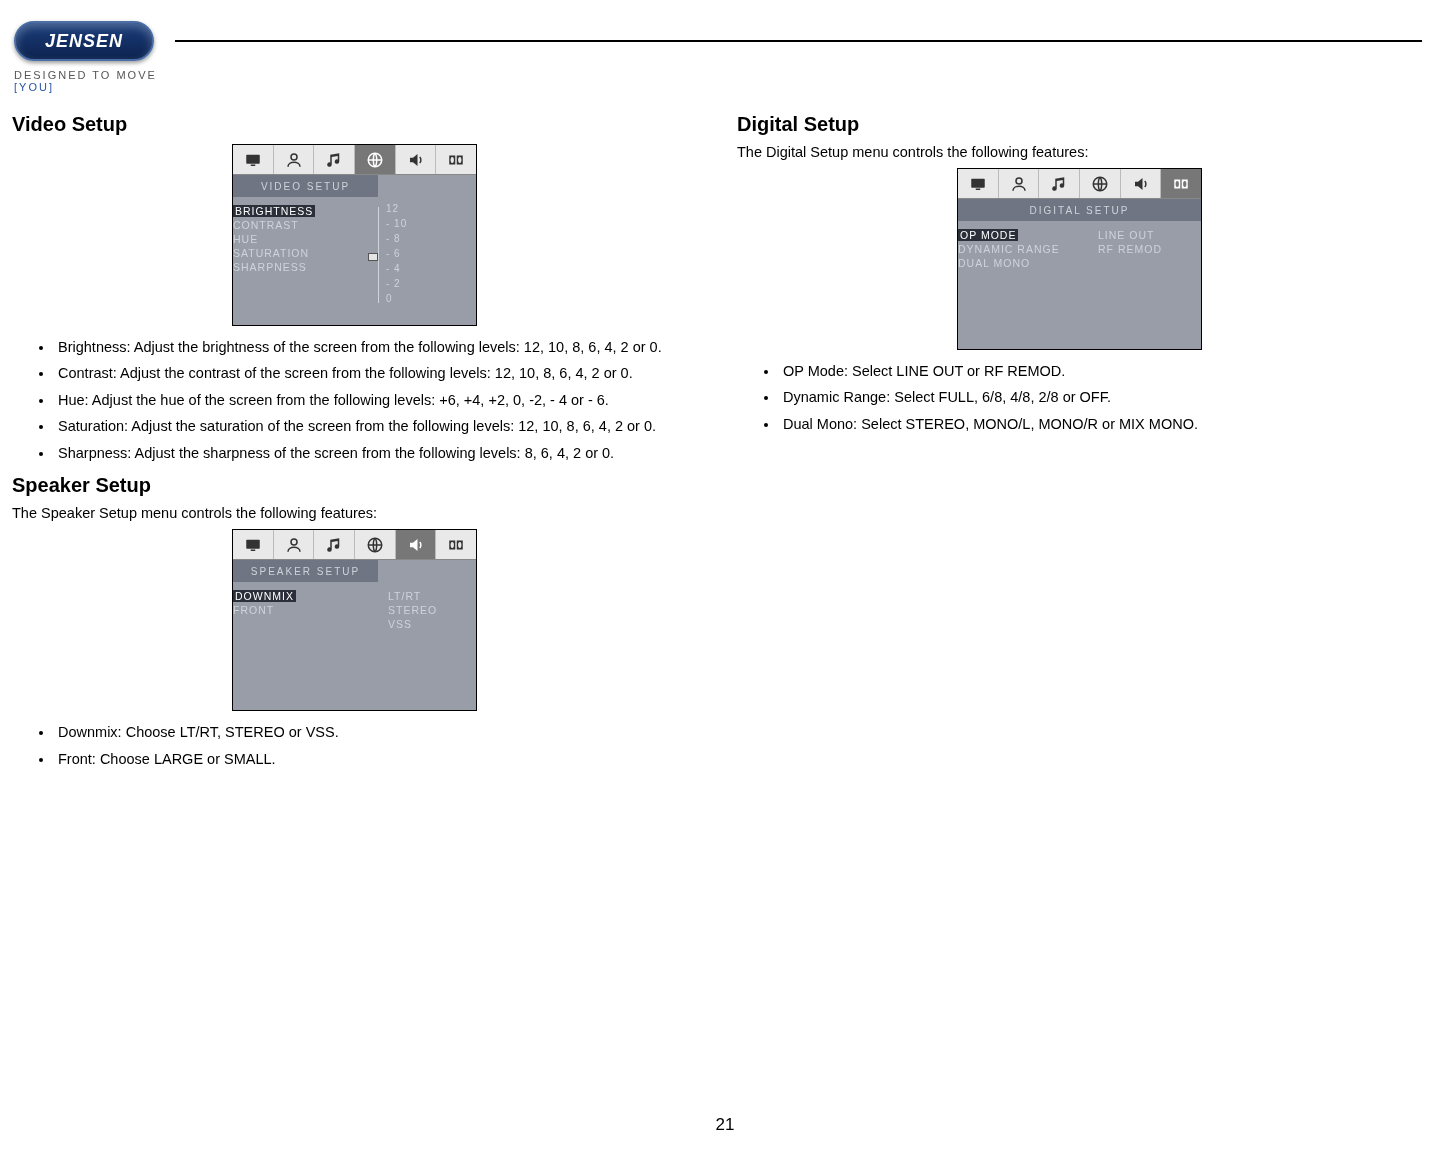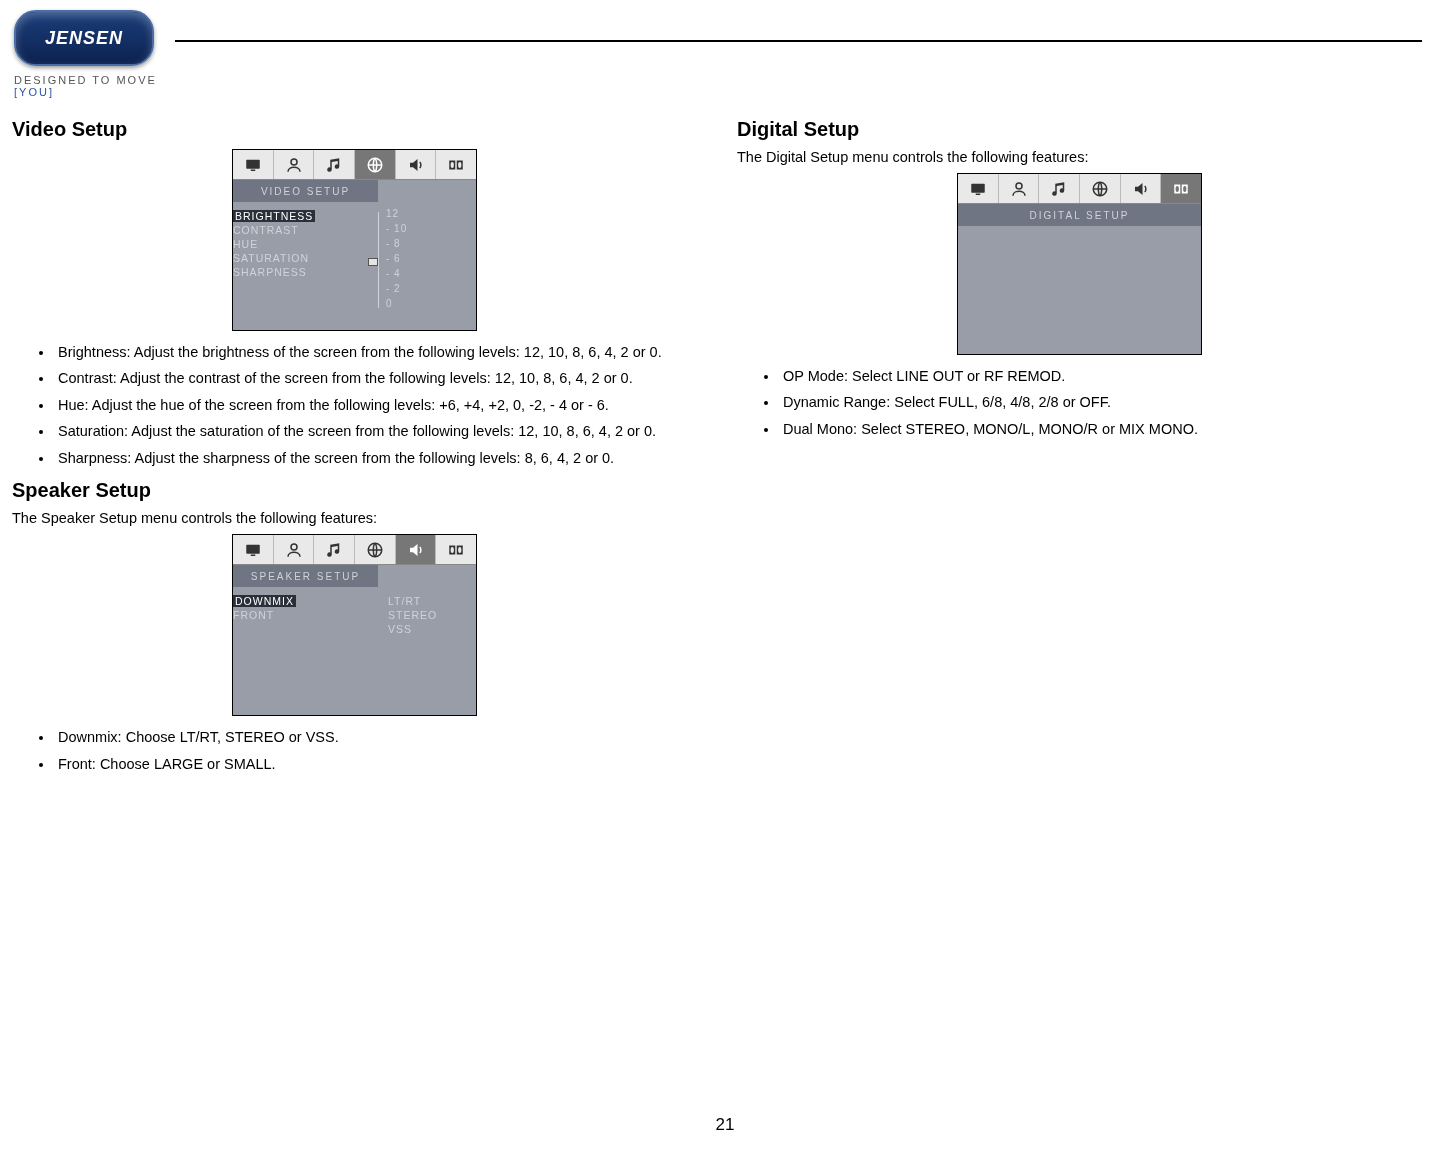--- a/index.html
+++ b/index.html
@@ -13,27 +13,28 @@
     color: #000;
   }
   .header-row {
     display: flex;
     align-items: flex-start;
     justify-content: space-between;
     margin-bottom: 14px;
   }
   .logo-block { width: 175px; }
   .logo-oval {
-    width: 140px; height: 56px;
+    width: 140px; height: 40px;
     background: linear-gradient(#1a3d7a,#0d2350);
     border-radius: 22px / 22px;
     border: 2px solid #4a6ea5;
     display:flex; align-items:center; justify-content:center;
     box-shadow: inset 0 4px 8px rgba(255,255,255,0.25), 0 2px 4px rgba(0,0,0,0.4);
     margin-left:4px;
+    margin-top:11px;
   }
   .logo-text { color:#fff; font-weight:bold; font-style:italic; letter-spacing:1px; font-size:18px; font-family: "Arial Black", Arial, sans-serif;}
   .tagline { font-size:11px; letter-spacing:2px; color:#555; margin-top:8px; margin-left:4px; font-family: Arial, sans-serif;}
   .tagline .you { color:#2a55a5; }
   .header-right { flex:1; padding-top:30px; }
   .hr-line { border-top:2px solid #000; margin-left:-10px;}
   .model-wrap { overflow:hidden; }
   .clear { clear:both; }
 
   .columns {
@@ -344,20 +345,29 @@
                 <rect x="13" y="6" width="8" height="12"></rect>
                 <ellipse cx="7" cy="12" rx="2.2" ry="4" fill="#777"></ellipse>
                 <ellipse cx="17" cy="12" rx="2.2" ry="4" fill="#777"></ellipse>
               </svg>
             </div>
         </div>
         <div class="osd-title-row">
           <div class="osd-title-left" style="width:100%">DIGITAL  SETUP</div>
         </div>
         <div class="osd-body">
+          <div class="osd-left" style="width:130px">
+            <div class="osd-item sel">OP MODE</div>
+            <div class="osd-item">DYNAMIC RANGE</div>
+            <div class="osd-item">DUAL   MONO</div>
+          </div>
+          <div class="osd-right" style="padding-left:10px">
+            <div class="osd-item">LINE OUT</div>
+            <div class="osd-item">RF REMOD</div>
+          </div>
         </div>
       </div>
     </div>
 
     <ul class="bullets">
       <li>OP Mode: Select LINE OUT or RF REMOD.</li>
       <li>Dynamic Range: Select FULL, 6/8, 4/8, 2/8 or OFF.</li>
       <li>Dual Mono: Select STEREO, MONO/L, MONO/R or MIX MONO.</li>
     </ul>
 

